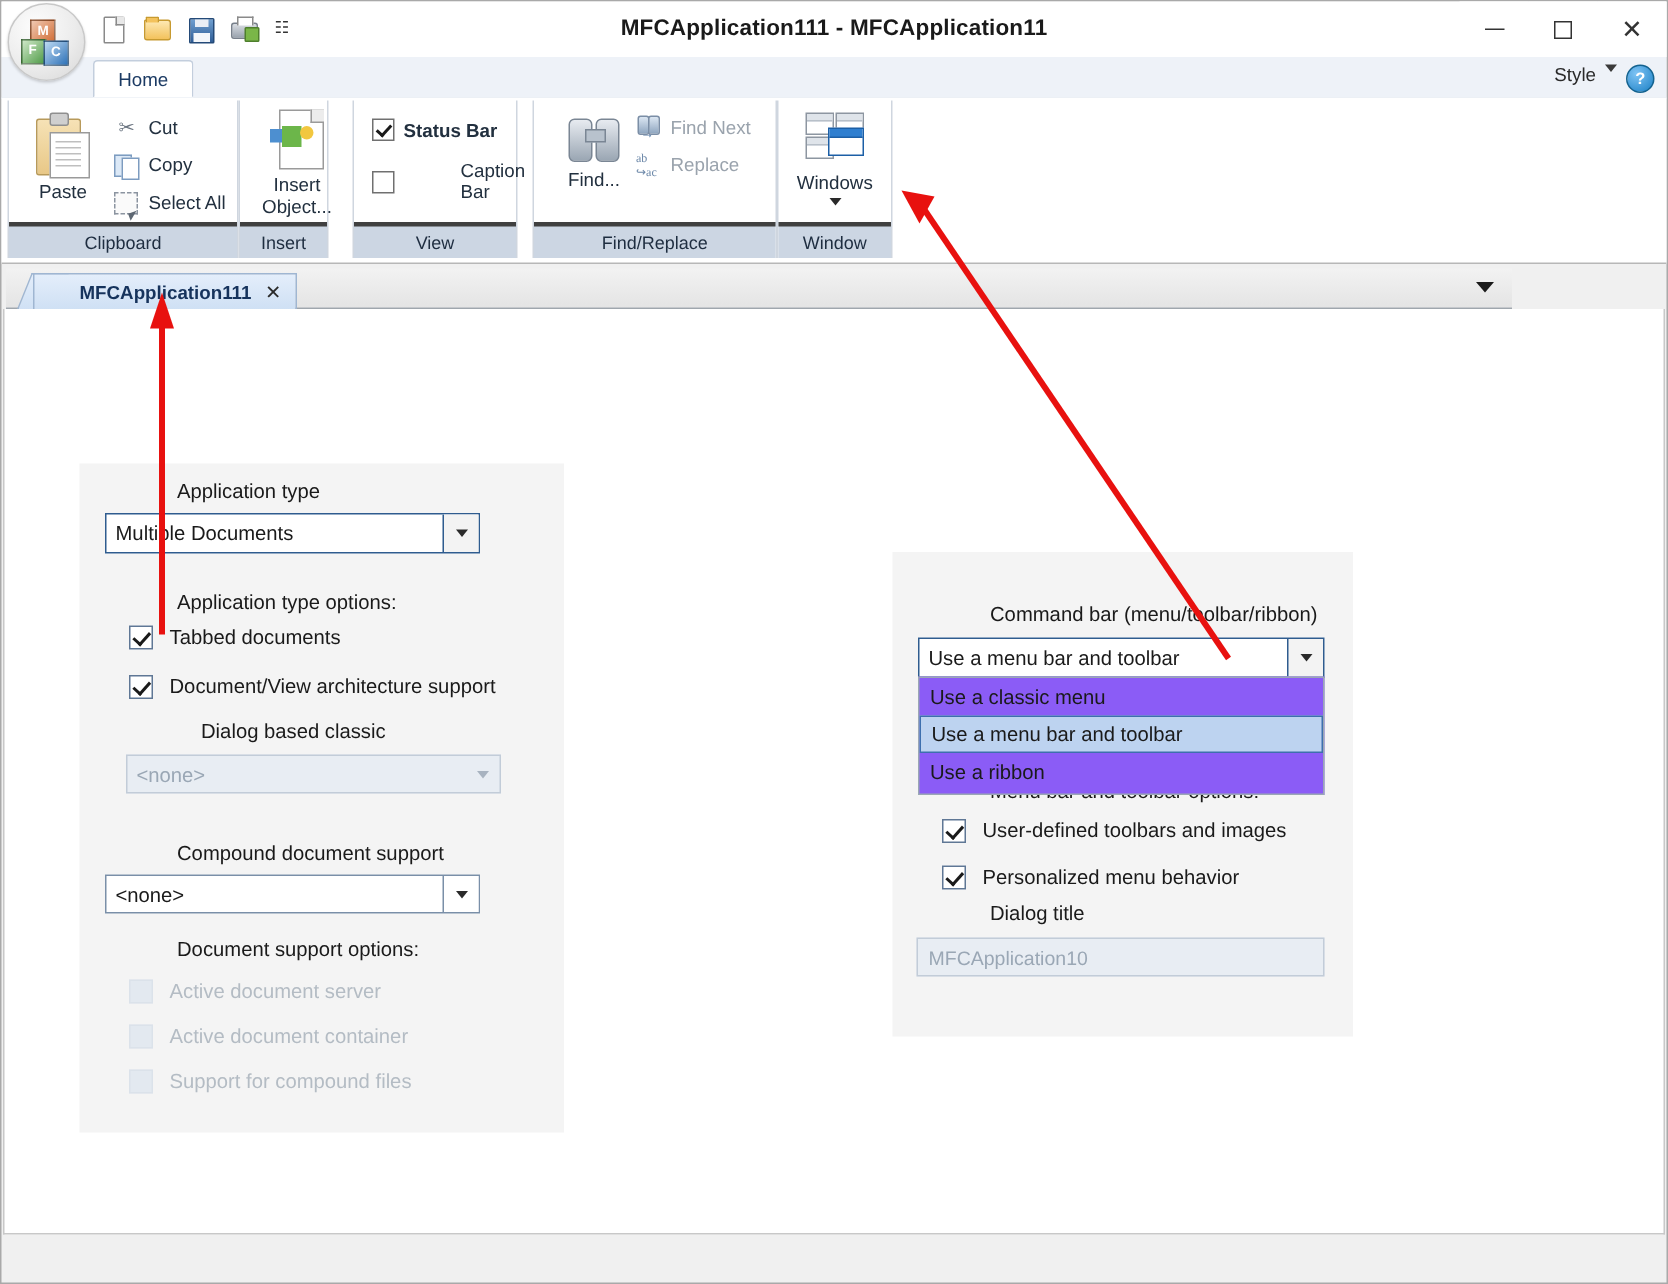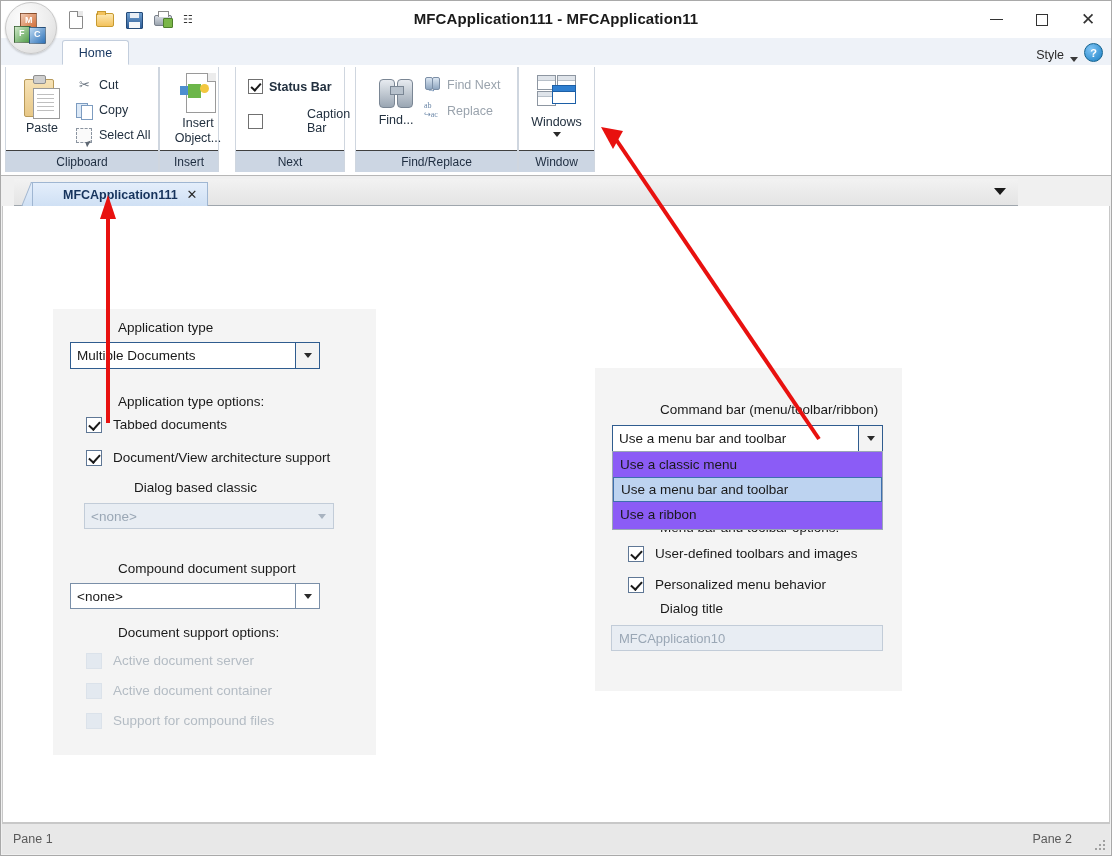--- a/index.html
+++ b/index.html
@@ -104,21 +104,21 @@
     background:#eef2f8;border-bottom:1px solid #c3cedd;
   }
   .ribbon-tab{
     position:absolute;left:61px;top:2px;width:67px;height:25px;
     background:#ffffff;border:1px solid #c3cedd;border-bottom:1px solid #ffffff;
     border-radius:3px 3px 0 0;box-sizing:border-box;
     display:flex;align-items:center;justify-content:center;
     font-size:12.5px;color:#1b3a63;
   }
   .style-area{
-    position:absolute;right:8px;top:5px;display:flex;align-items:flex-end;gap:6px;
+    position:absolute;right:8px;top:5px;display:flex;align-items:flex-start;gap:6px;
   }
   .style-lbl{font-size:12.5px;color:#2a2a2a;}
   .caret{
     width:0;height:0;border-left:4px solid transparent;border-right:4px solid transparent;
     border-top:5px solid #3a3a3a;
   }
   .help-ico{
     width:17px;height:17px;border-radius:50%;
     background:radial-gradient(circle at 35% 30%,#7fc4f5,#1a7fc4);
     border:1px solid #13628f;color:#fff;font-size:11px;font-weight:bold;
@@ -133,21 +133,21 @@
   }
   .rgroup{
     position:absolute;top:2px;height:105px;box-sizing:border-box;
     border-right:1px solid #cfd6df;border-left:1px solid #cfd6df;
   }
   .rgroup .gbody{position:absolute;left:0;top:0;right:0;bottom:22px;}
   .rgroup .gname{
     position:absolute;left:0;right:0;bottom:0;height:21px;
     background:#ccd6e3;color:#1e2d40;font-size:12px;
     display:flex;align-items:center;justify-content:center;
-    border-top:1px solid #404040;
+    border-top:3px solid #404040;
   }
   .big-btn{
     position:absolute;display:flex;flex-direction:column;align-items:center;
     font-size:12.5px;color:#22303f;
   }
   .small-row{
     position:absolute;display:flex;align-items:center;gap:6px;font-size:12.5px;color:#22303f;
   }
   .small-row.dim{color:#9aa3ad;}
   .ico16{width:17px;height:17px;position:relative;flex:0 0 17px;}
@@ -240,21 +240,21 @@
   .winico .wc{left:4px;top:18px;width:19px;height:15px;}
   .winico .wd{left:19px;top:12px;width:24px;height:19px;border-color:#1c5fa6;}
   .winico .wd:before{background:#2f7fd0;border-bottom-color:#1c5fa6;height:5px;}
   .mini-caret{
     width:0;height:0;border-left:4px solid transparent;border-right:4px solid transparent;
     border-top:5px solid #2a2a2a;margin-top:3px;
   }
 
   
   .mdibar{
-    position:absolute;left:13px;top:178px;width:1004px;height:27px;
+    position:absolute;left:3px;top:178px;width:1004px;height:27px;
     background:linear-gradient(#f2f2f2,#e4e4e4);
     border-bottom:1px solid #9fa6ad;box-sizing:border-box;
   }
   .mdi-tab{
     position:absolute;left:18px;top:3px;height:24px;
     background:linear-gradient(#e4eefb,#cfe0f4);
     border:1px solid #9fb6d2;border-bottom:none;
     display:flex;align-items:center;gap:9px;padding:0 9px 0 30px;
     box-sizing:border-box;font-size:12.5px;font-weight:bold;color:#16335c;
   }
@@ -473,42 +473,42 @@
       <div class="gbody">
         <div class="small-row" style="left:12px;top:12px;font-weight:bold;">
           <span class="vcheck on"></span>
           <span>Status Bar</span>
         </div>
         <div class="small-row" style="left:12px;top:40px;gap:44px;">
           <span class="vcheck"></span>
           <span>Caption Bar</span>
         </div>
       </div>
-      <div class="gname">Next</div>
+      <div class="gname">View</div>
     </div>
 
     <div class="rgroup" style="left:354px;width:163px;">
       <div class="gbody">
         <div class="big-btn" style="left:10px;top:8px;width:60px;">
           <span class="binoc">
             <i class="tube t1"></i>
               <i class="tube t2"></i>
               <i class="bridge"></i>
           </span>
           <span>Find...</span>
         </div>
         <div class="small-row dim" style="left:68px;top:9px;">
           <span class="ico16 binoc-sm">
             <i class="tb a"></i>
               <i class="tb b"></i>
               <i class="arw">→</i>
           </span>
           <span>Find Next</span>
         </div>
-        <div class="small-row dim" style="left:68px;top:34px;align-items:flex-end;">
+        <div class="small-row dim" style="left:68px;top:34px;">
           <span class="ico16">
             <span class="repl-ico" style="display:block;">ab<br>↪ac</span>
           </span>
           <span>Replace</span>
         </div>
       </div>
       <div class="gname">Find/Replace</div>
     </div>
 
     <div class="rgroup" style="left:517px;width:77px;">
@@ -632,26 +632,14 @@
     <g>
       <line x1="107" y1="422" x2="107" y2="208" stroke="#e8110f" stroke-width="4"></line>
       <polygon points="107,194 99,218 115,218" fill="#e8110f"></polygon>
     </g>
     <g>
       <line x1="818" y1="438" x2="612" y2="134" stroke="#e8110f" stroke-width="4"></line>
       <polygon points="600,126 622,130 612,148" fill="#e8110f"></polygon>
     </g>
   </svg>
 
-  <div class="statusbar">
-    <span class="sb-left">Pane 1</span>
-    <span class="sb-right">Pane 2</span>
-    <span class="grip">
-      <i style="right:0;bottom:0;"></i>
-        <i style="right:4px;bottom:0;"></i>
-        <i style="right:8px;bottom:0;"></i>
-      <i style="right:0;bottom:4px;"></i>
-        <i style="right:4px;bottom:4px;"></i>
-      <i style="right:0;bottom:8px;"></i>
-    </span>
-  </div>
 
 </div>
 
 </body></html>

